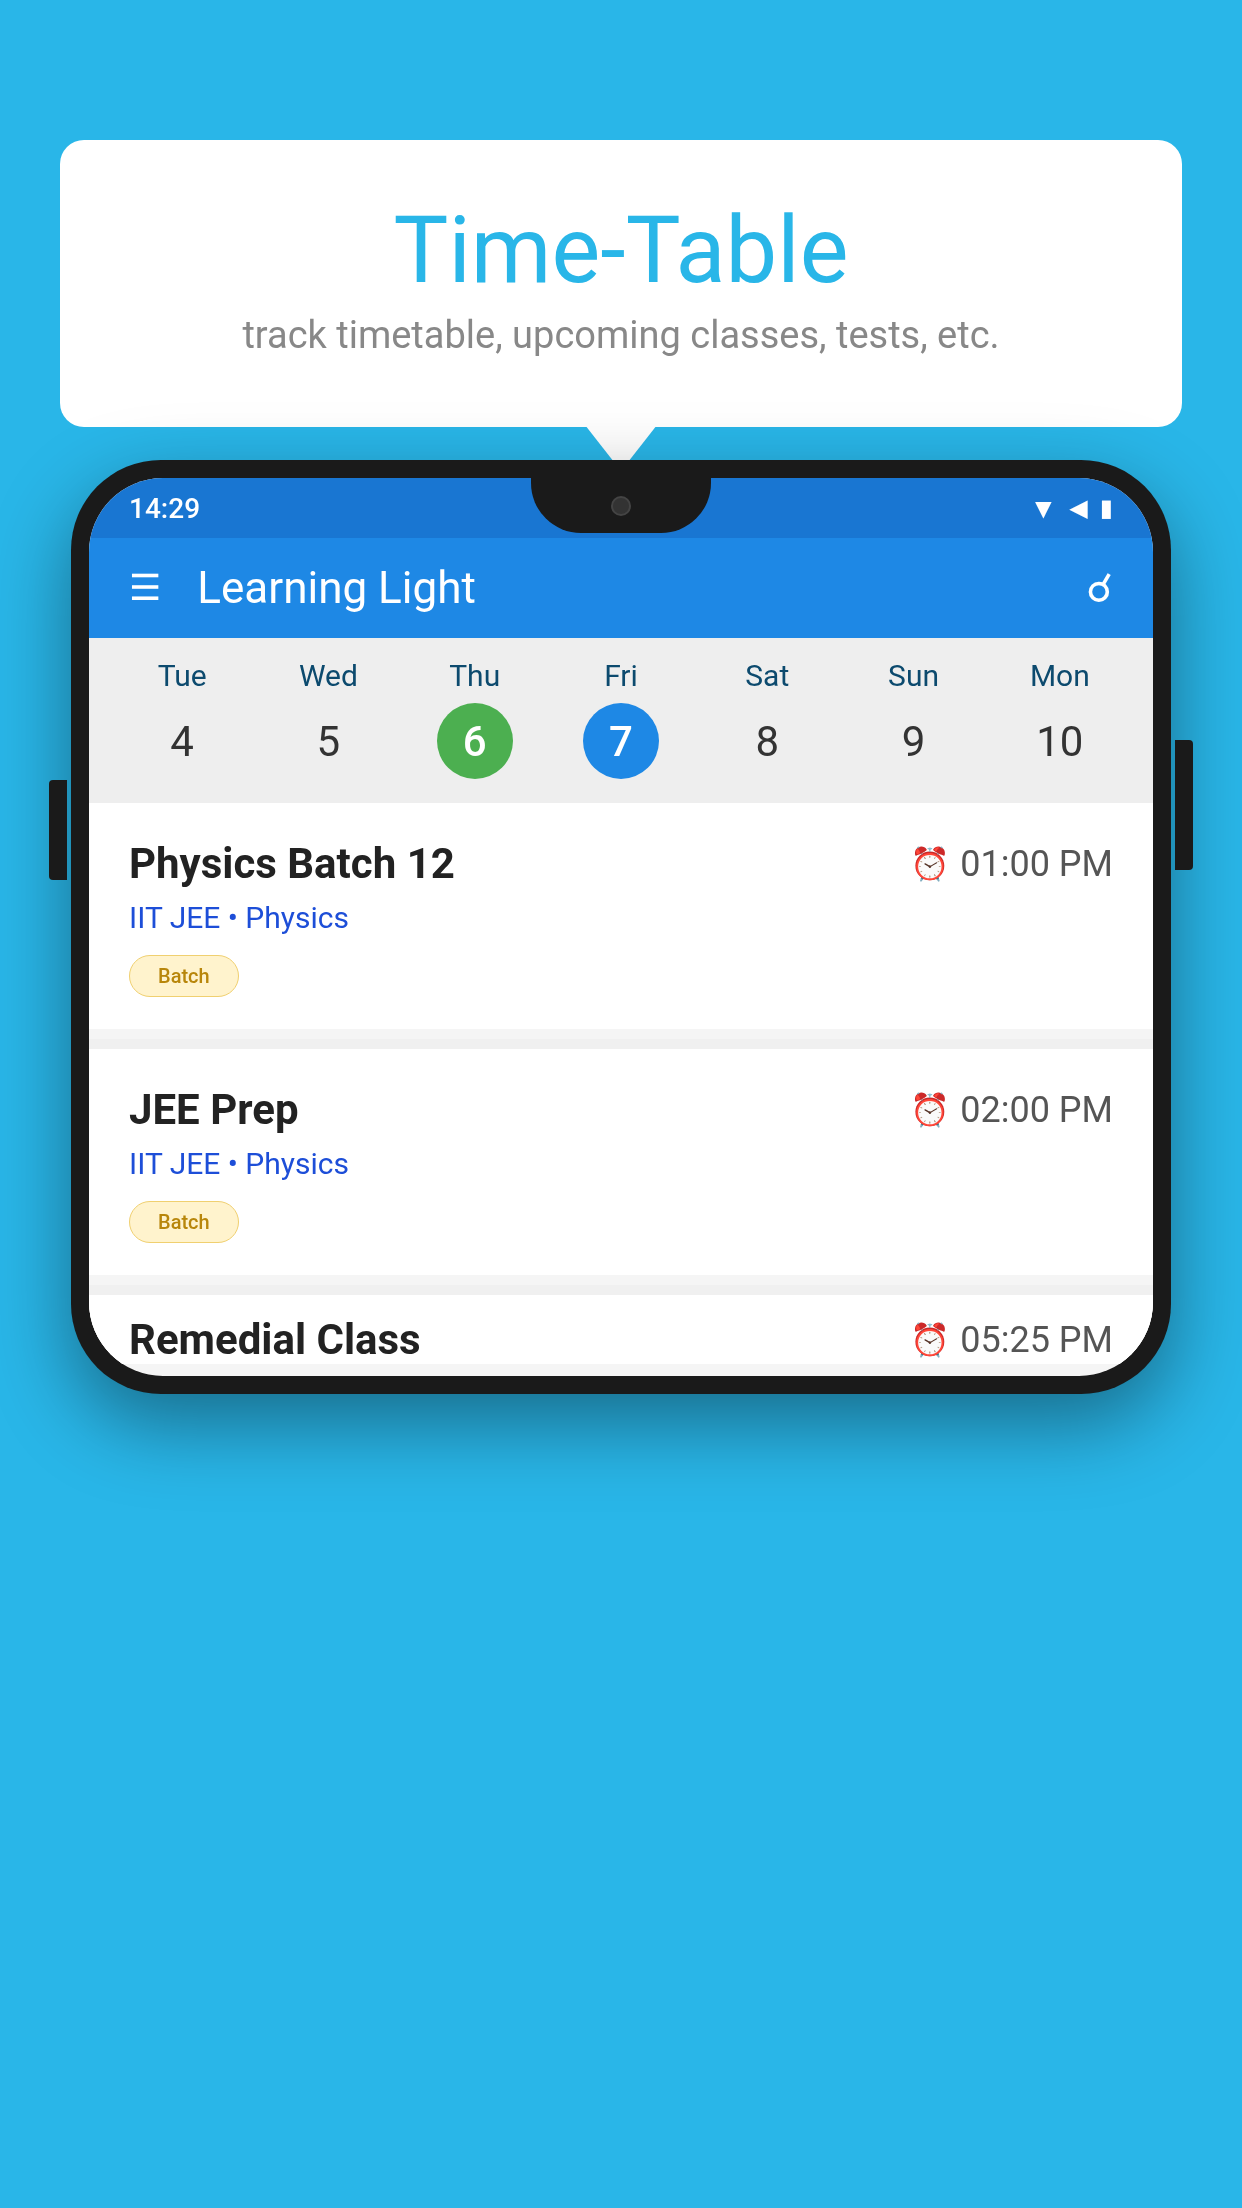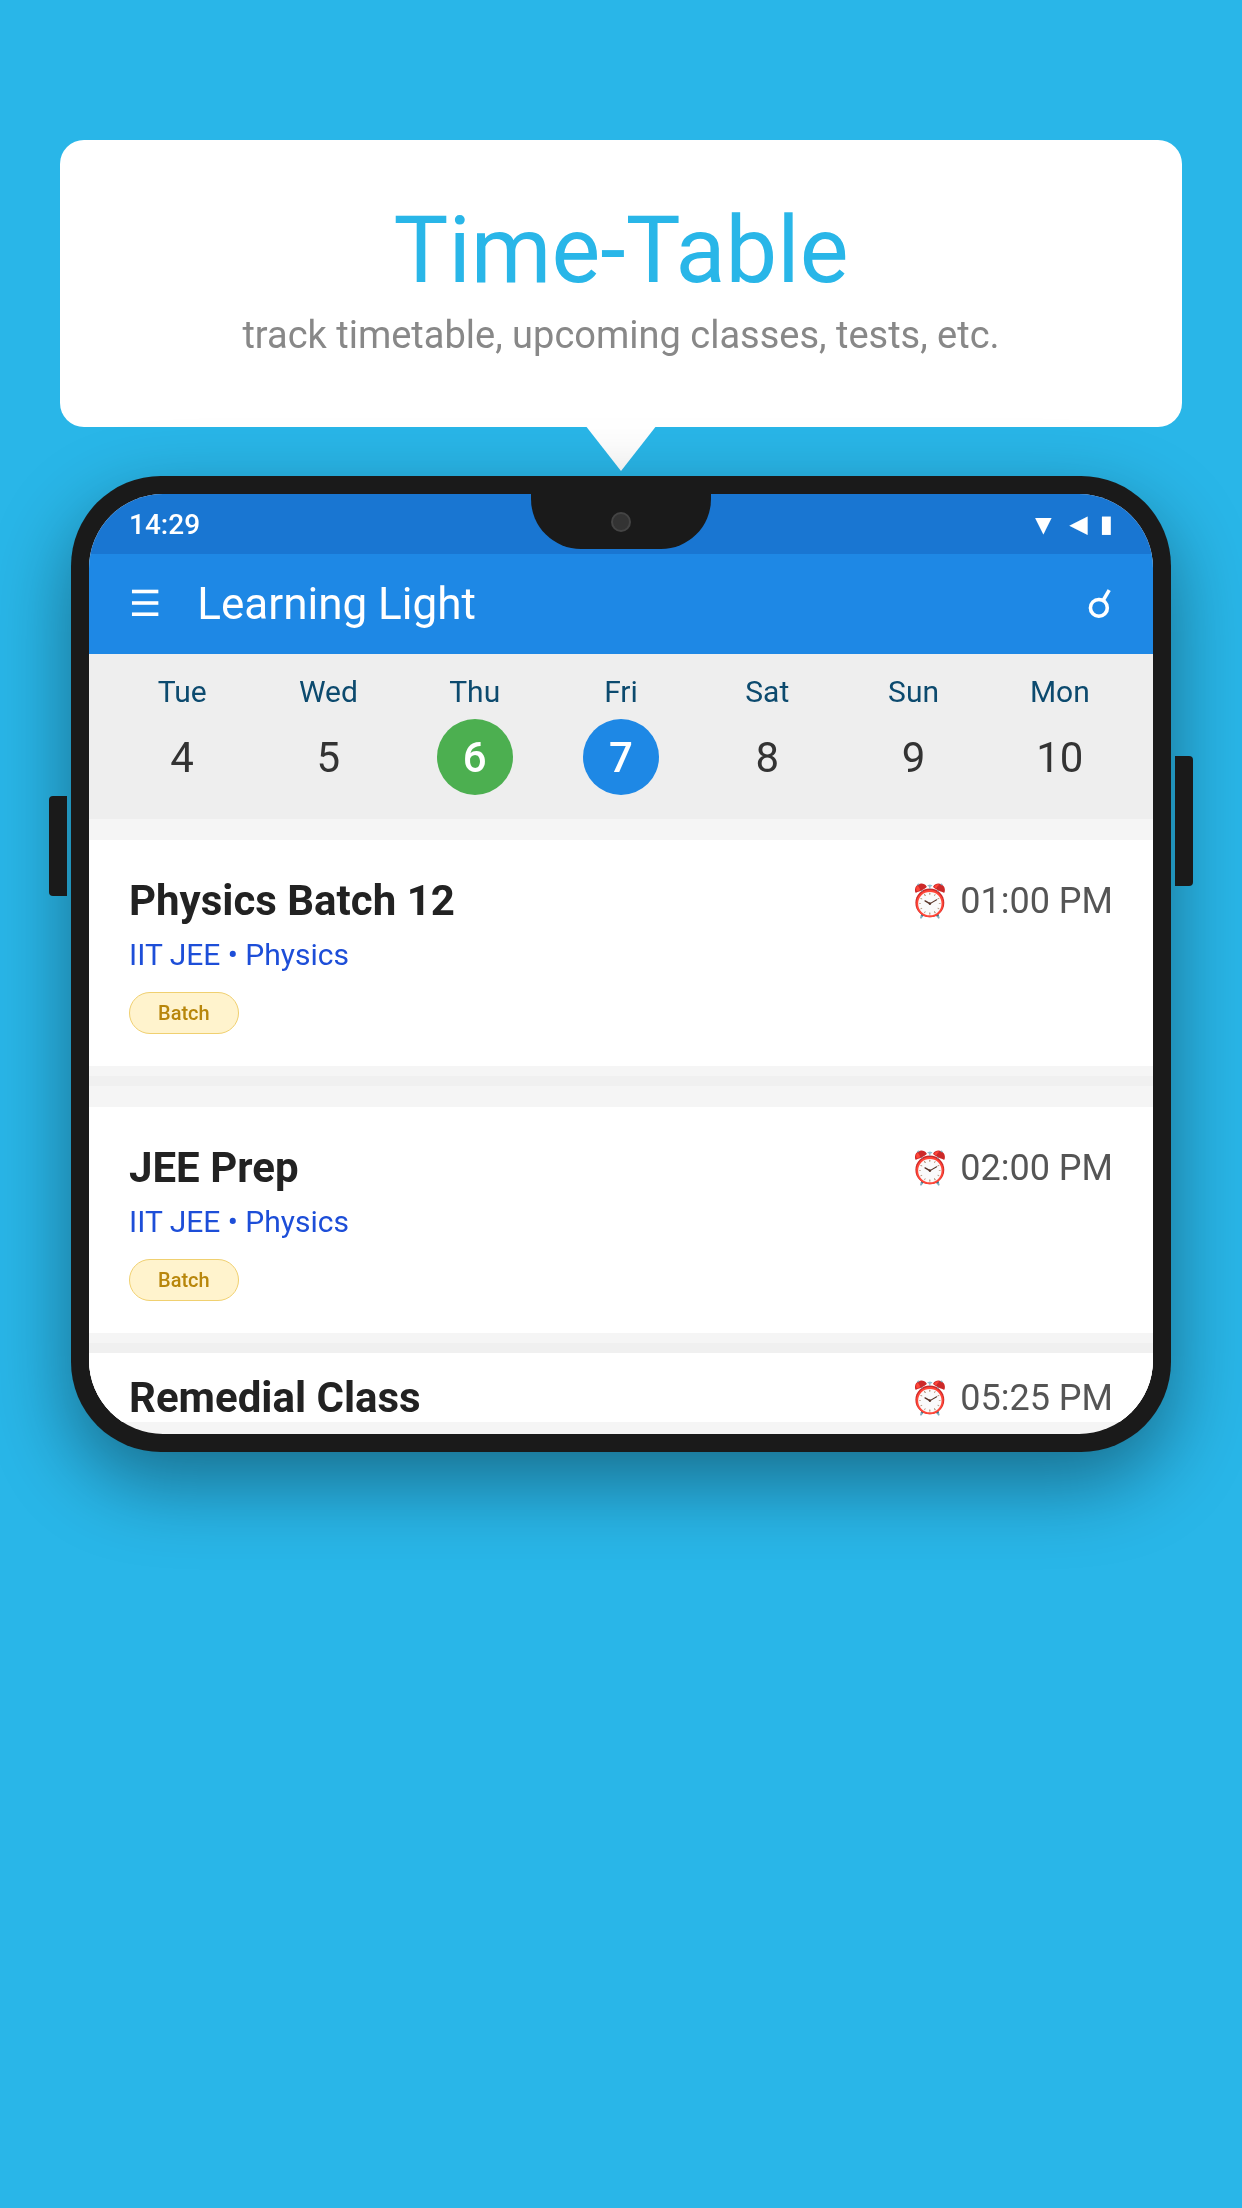--- a/index.html
+++ b/index.html
@@ -57,21 +57,21 @@
 
     .bubble-subtitle {
       font-size: 38px;
       color: #888888;
       font-weight: 400;
     }
 
     
     .phone-wrapper {
       position: absolute;
-      top: 476px;
+      top: 460px;
       left: 50%;
       transform: translateX(-50%);
       width: 1100px;
     }
 
     .phone-outer {
       background: #1a1a1a;
       border-radius: 90px;
       padding: 18px;
       position: relative;
@@ -257,21 +257,20 @@
 
     
     .schedule-list {
       background: #f5f5f5;
     }
 
     .schedule-item {
       background: white;
       margin-bottom: 10px;
       padding: 36px 40px 32px;
-      margin-top: 21px;
     }
 
     .schedule-item-header {
       display: flex;
       justify-content: space-between;
       align-items: center;
       margin-bottom: 12px;
     }
 
     .schedule-title {

